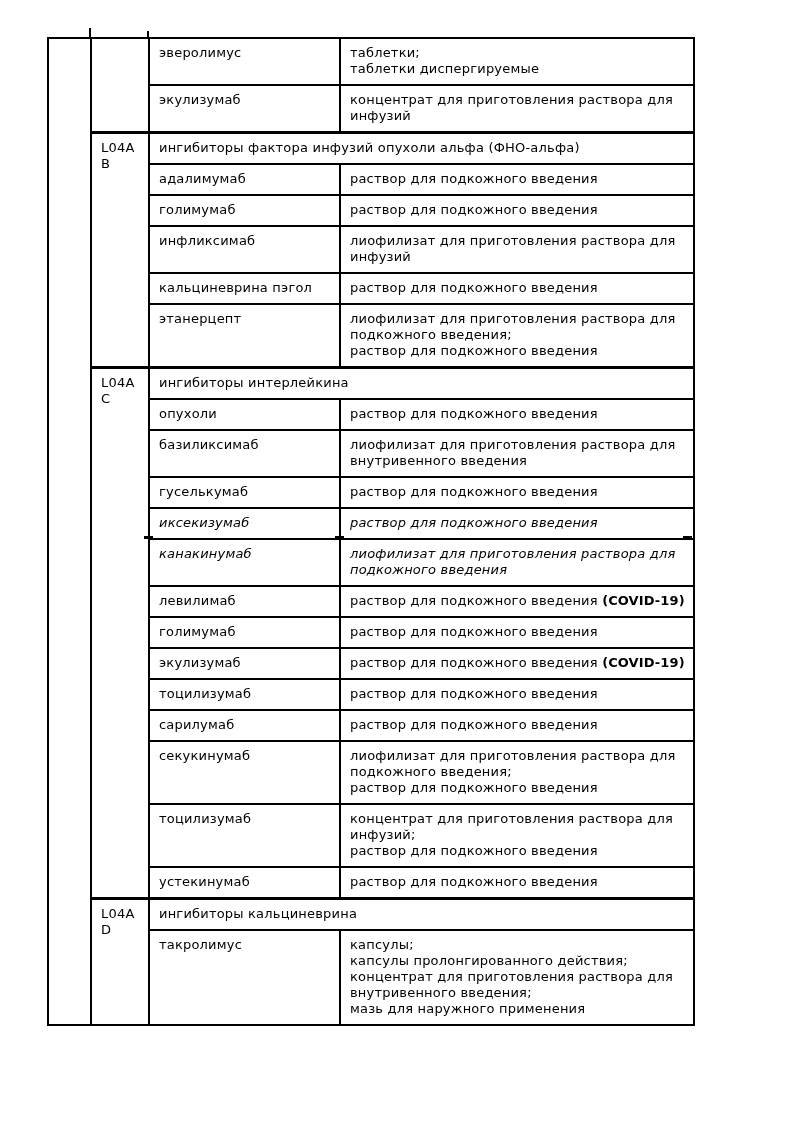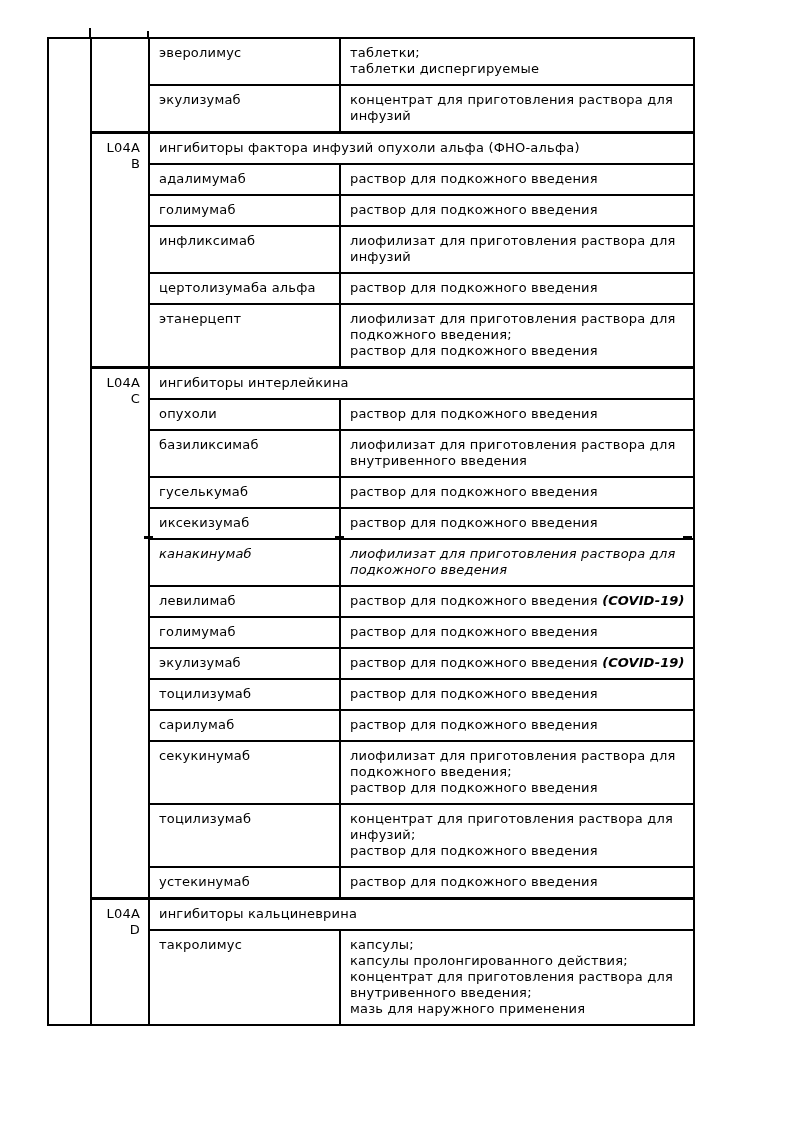--- a/index.html
+++ b/index.html
@@ -21,26 +21,26 @@
   table.drug-table td{
     border:2px solid #000;
     font-size:13px;
     line-height:16px;
     letter-spacing:0.2px;
     padding:6px 8px 7px 9px;
     vertical-align:top;
     overflow-wrap:break-word;
   }
   td.spacer-cell{padding:0;}
-  td.code-cell{padding:6px 3px 6px 6px;text-align:right;}
+  td.code-cell{padding:6px 3px 6px 6px;}
   tr.section-row td{border-top-width:3px;}
   td.title-cell{border-bottom-width:3px;}
-  td.nb{border-bottom:none;}
+  td.nb{border-bottom:none;font-style:italic;}
   td.nt{border-top:none;font-style:italic;}
-  b{letter-spacing:0.1px;font-style:italic;}
+  b{letter-spacing:0.1px;}
   
   .stub{position:absolute;width:2px;background:#000;}
   
   .tick{position:absolute;width:9px;height:3px;background:#000;}
 </style>
 </head>
 <body>
 
 <div class="page">
   <div class="tbl-wrap">
@@ -76,21 +76,21 @@
           </tr>
           <tr>
             <td class="name-cell">голимумаб</td>
             <td class="form-cell">раствор для подкожного введения</td>
           </tr>
           <tr>
             <td class="name-cell">инфликсимаб</td>
             <td class="form-cell">лиофилизат для приготовления раствора для инфузий</td>
           </tr>
           <tr>
-            <td class="name-cell">цертолизумаба альфа</td>
+            <td class="name-cell">кальциневрина пэгол</td>
             <td class="form-cell">раствор для подкожного введения</td>
           </tr>
           <tr>
             <td class="name-cell">этанерцепт</td>
             <td class="form-cell">лиофилизат для приготовления раствора для подкожного введения;<br>раствор для подкожного введения</td>
           </tr>
           <tr class="section-row">
             <td class="code-cell" rowspan="14">L04AC</td>
             <td class="title-cell" colspan="2">ингибиторы интерлейкина</td>
           </tr>

